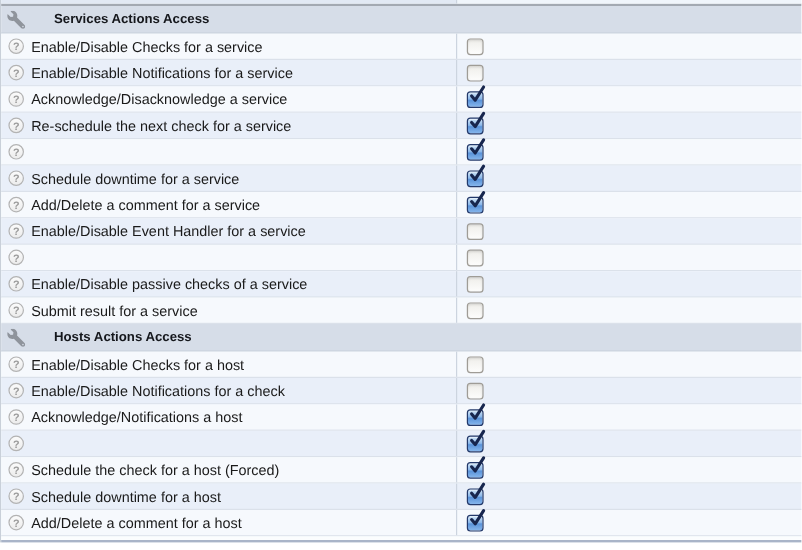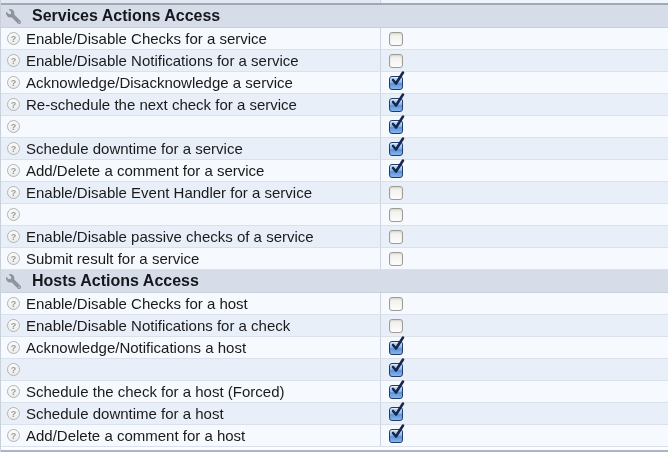--- a/index.html
+++ b/index.html
@@ -17,21 +17,21 @@
   .sliver-left  { width:379px; background:#e2e9f4; }
   .sliver-right { flex:1; background:#f0f5fb; border-left:1px solid #ccd4df; box-sizing:border-box; }
   .top-rule { height:2px; background:#a3a9b2; }
 
   .section-header {
     height:23px; background:#d6dde8; display:flex; align-items:center;
     border-bottom:1px solid #c9d1dc; box-sizing:border-box;
   }
   .wrench { margin-left:5px; flex-shrink:0; }
   .section-title {
-    font-size:16px; font-weight:bold; color:#15171c; margin-left:11px;
+    font-size:11px; font-weight:bold; color:#15171c; margin-left:24px;
     white-space:nowrap;
   }
 
   .row { height:22px; display:flex; box-sizing:border-box; border-bottom:1px solid #dbe1ea; }
   .row.even { background:#f6f9fd; }
   .row.odd  { background:#e9eff9; }
 
   .label-cell {
     width:379px; box-sizing:border-box; display:flex; align-items:center;
     padding-left:6px; overflow:hidden;
@@ -42,21 +42,21 @@
   }
 
   .help-icon {
     width:13px; height:13px; box-sizing:border-box; border-radius:50%;
     border:1px solid #b3b3b3; color:#9b9b9b; font-size:9px; font-weight:bold;
     display:flex; align-items:center; justify-content:center;
     margin-right:6px; flex-shrink:0;
     background:linear-gradient(180deg,#fbfbfb,#ececec);
     cursor:pointer;
   }
-  .row-label { font-size:15px; color:#1a1a1a; white-space:nowrap; }
+  .row-label { font-size:12px; color:#1a1a1a; white-space:nowrap; }
 
   .checkbox {
     position:relative; width:12px; height:12px; box-sizing:content-box;
     border-radius:3px; border:1px solid #9f9c96;
     background:linear-gradient(180deg,#efeeea,#fdfdfc);
     box-shadow:inset 0 1px 2px rgba(0,0,0,0.12);
     cursor:pointer; flex-shrink:0;
   }
   .checkbox.checked {
     border:1px solid #243a6b;

